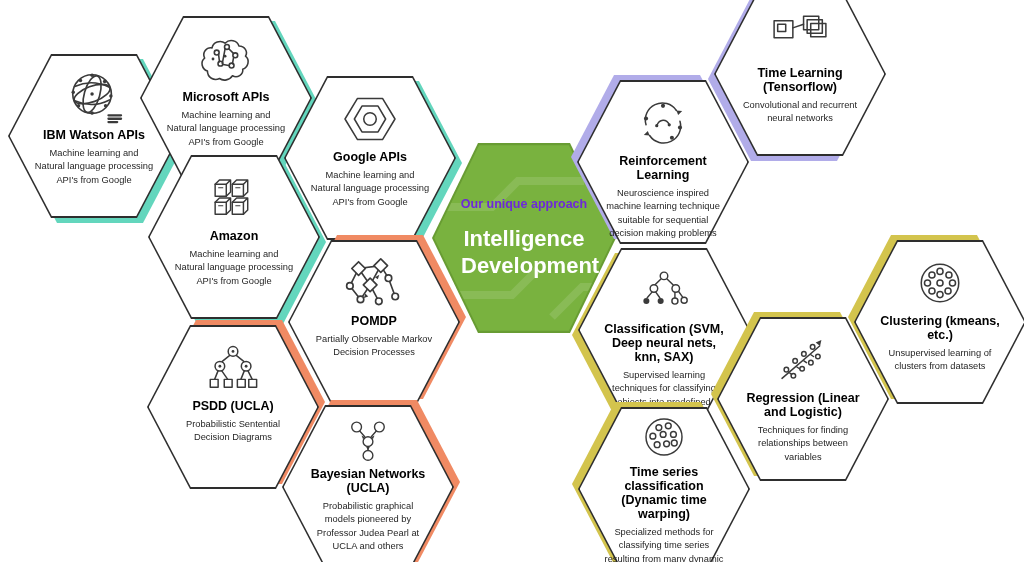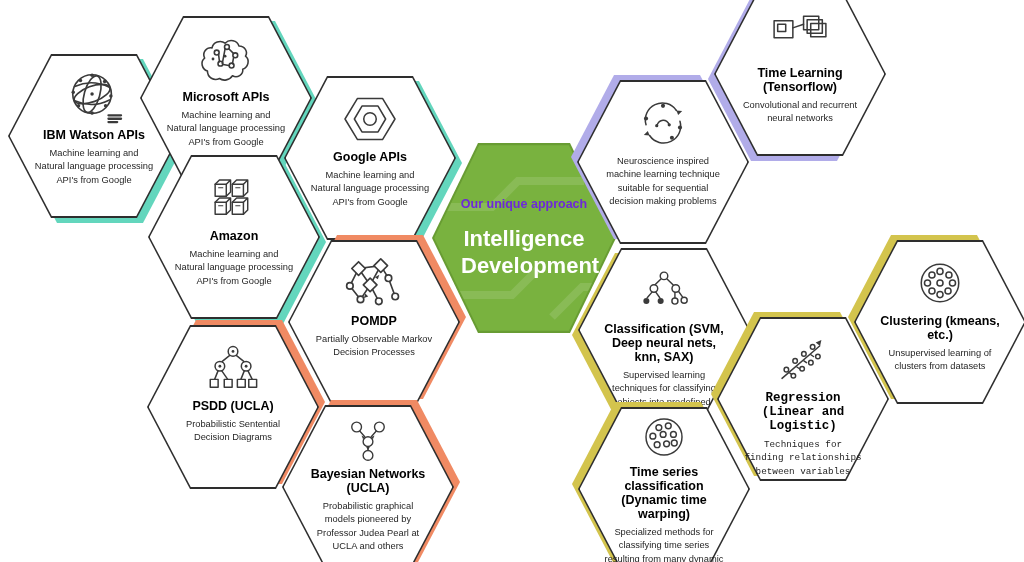--- a/index.html
+++ b/index.html
@@ -254,20 +254,21 @@
             <circle cx="42" cy="44.5" r="2.3"></circle>
               <circle cx="13" cy="23" r="2.3"></circle>
           </g>
           <path d="M25 31 C28 23 36 23 39 30"></path>
           <g class="fill">
               <circle cx="25" cy="31" r="1.8"></circle>
               <circle cx="39" cy="30" r="1.8"></circle>
             </g>
         </svg>
       </div>
+      <div class="title">Reinforcement Learning</div>
       <div class="desc">Neuroscience inspired machine learning technique suitable for sequential decision making problems</div>
     </div>
   </div>
 
   <div class="tile" style="left:714px;top:-8px;">
     <div class="hex" style="transform: translate(-6px, 5px); background: rgb(177, 172, 233);"></div>
     <div class="hex outline"></div>
     <div class="hex face"></div>
     <div class="content">
       <div class="icon">
@@ -306,21 +307,21 @@
               <circle cx="45" cy="37" r="3.6"></circle>
               <circle cx="56" cy="36" r="3.6"></circle>
             </g>
         </svg>
       </div>
       <div class="title">Classification (SVM, Deep neural nets, knn, SAX)</div>
       <div class="desc">Supervised learning techniques for classifying objects into predefined classes</div>
     </div>
   </div>
 
-  <div class="tile" style="left:717px;top:317px;font-family:Liberation Mono, monospace;">
+  <div class="tile" style="left:717px;top:317px;">
     <div class="hex" style="transform: translate(-6px, -5px); background: rgb(211, 196, 77);"></div>
     <div class="hex outline"></div>
     <div class="hex face"></div>
     <div class="content">
       <div class="icon">
         <svg viewBox="0 0 64 56" width="56" height="50">
           <path d="M8 49 L51 12"></path>
           <g class="fill">
               <path d="M51.5 12 l1.5 -7 l-6.5 3 z"></path>
             </g>

